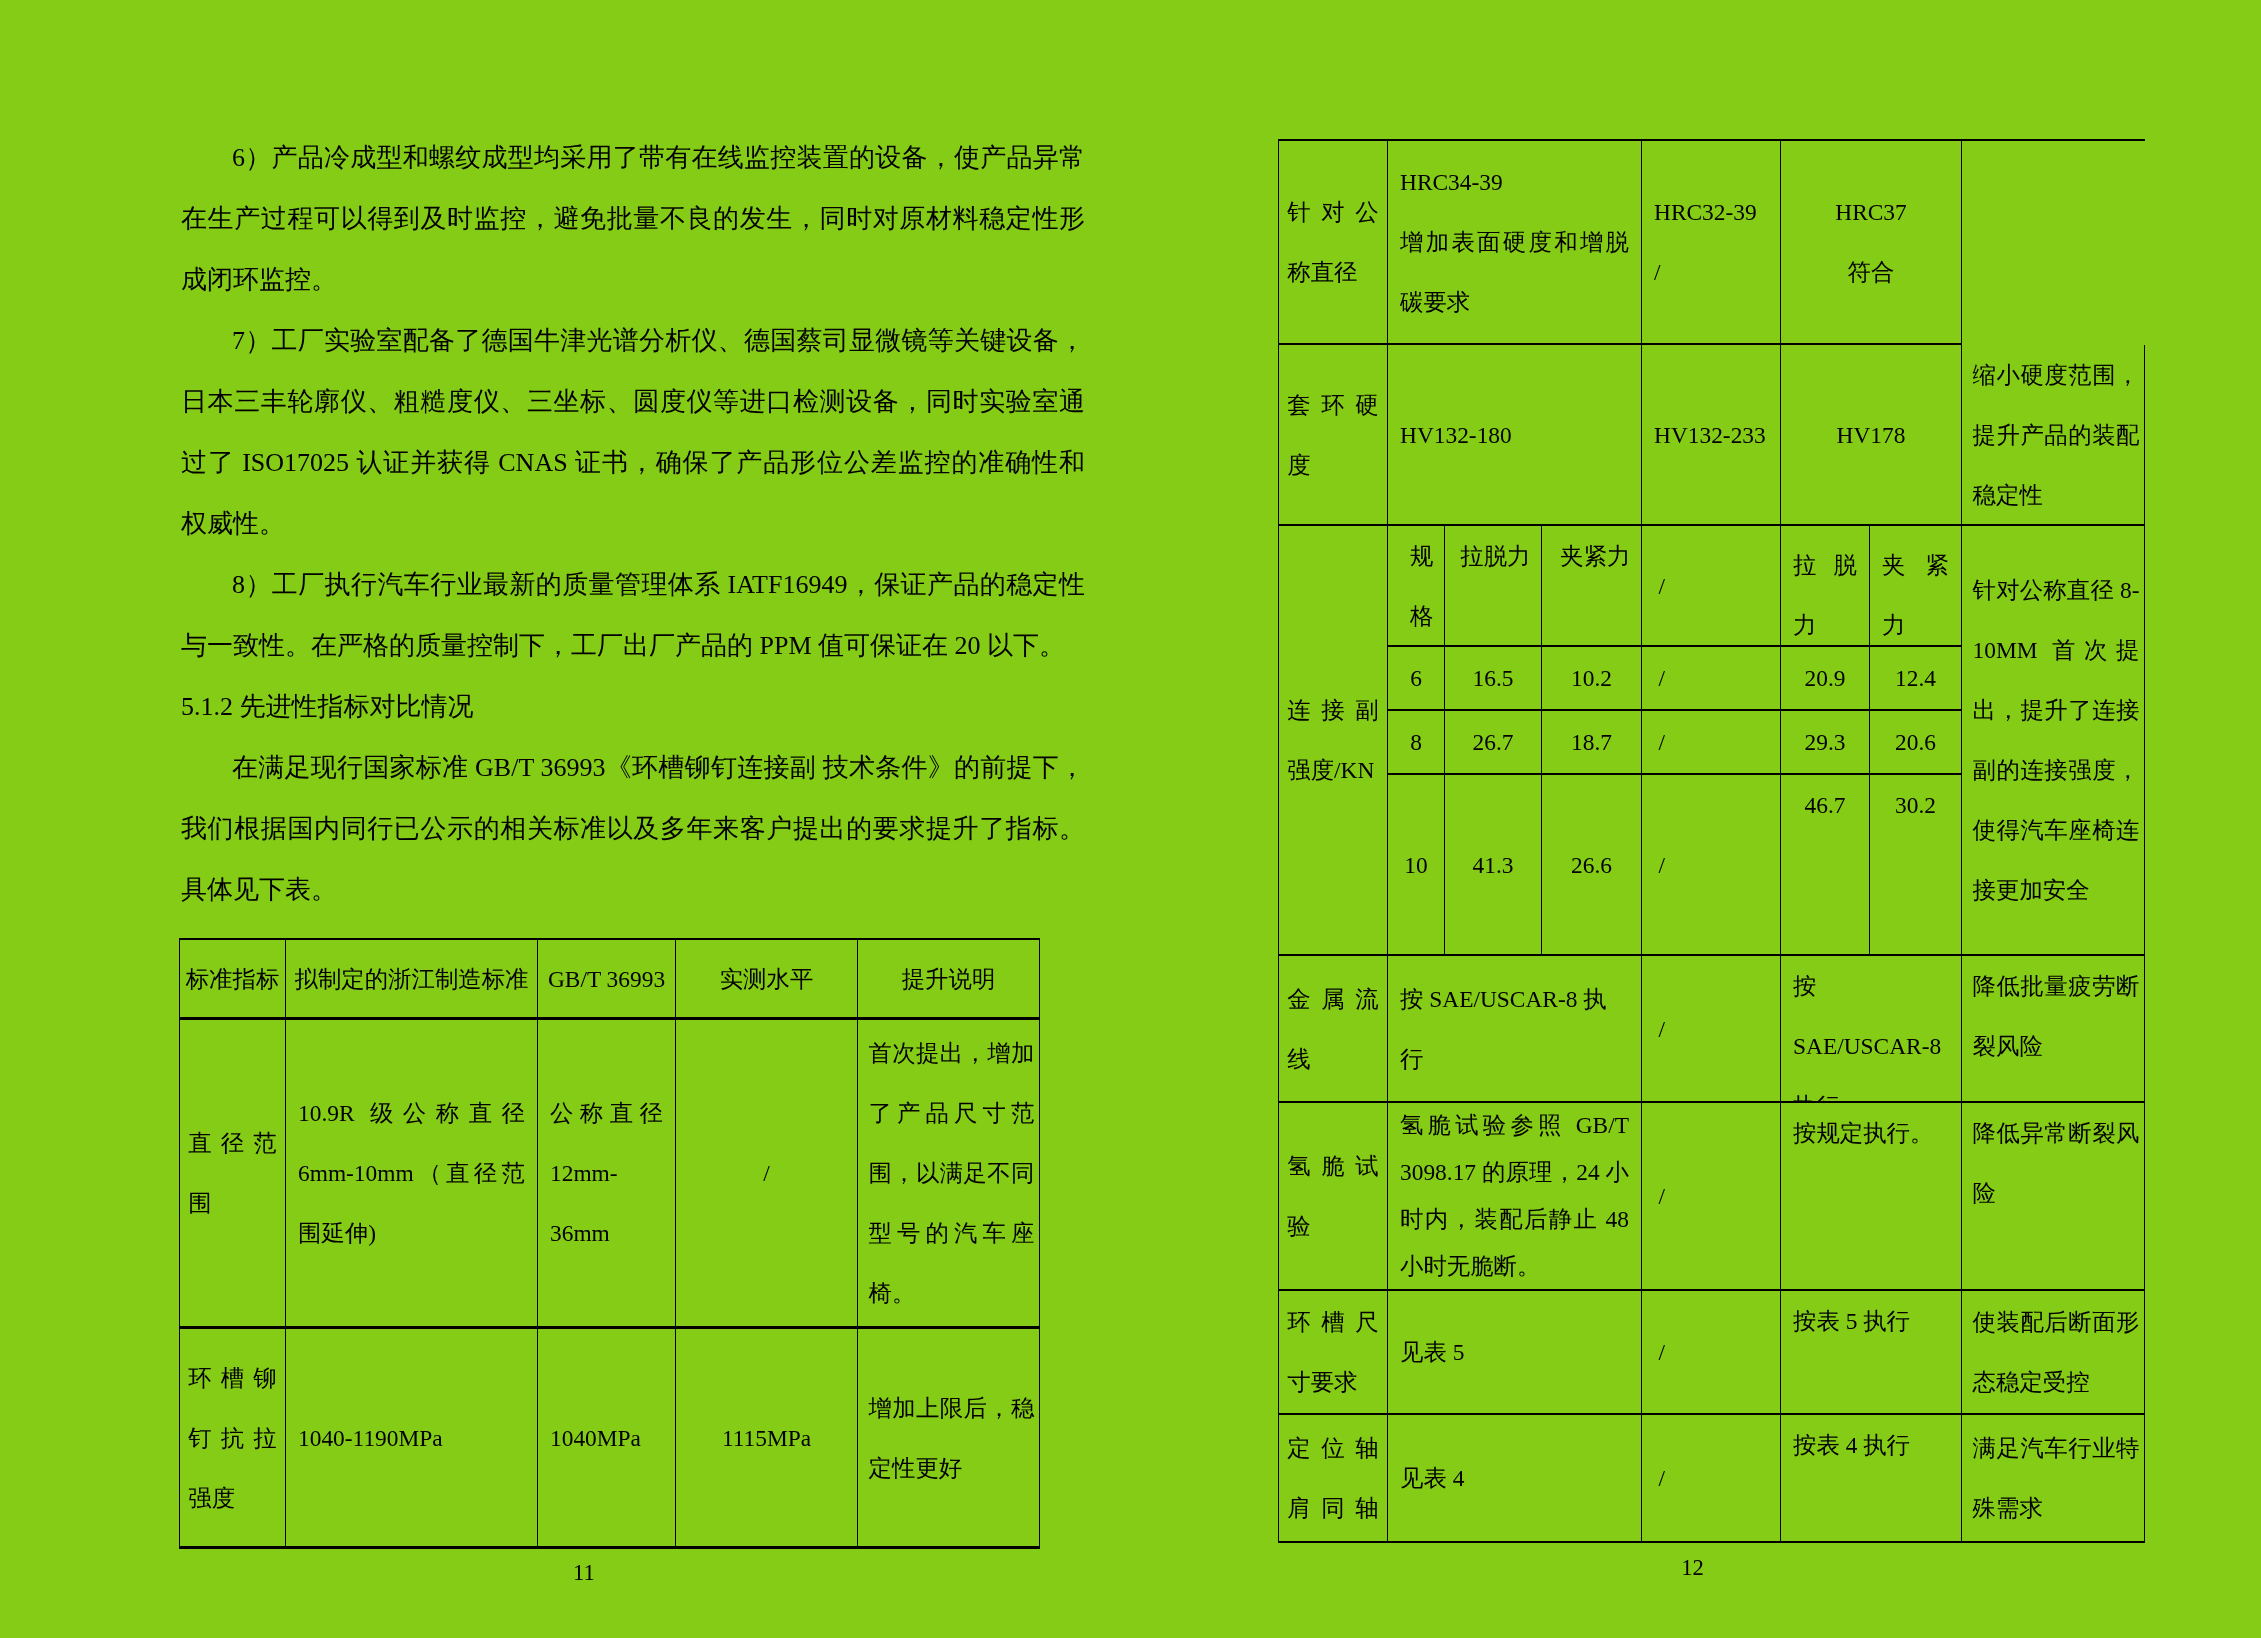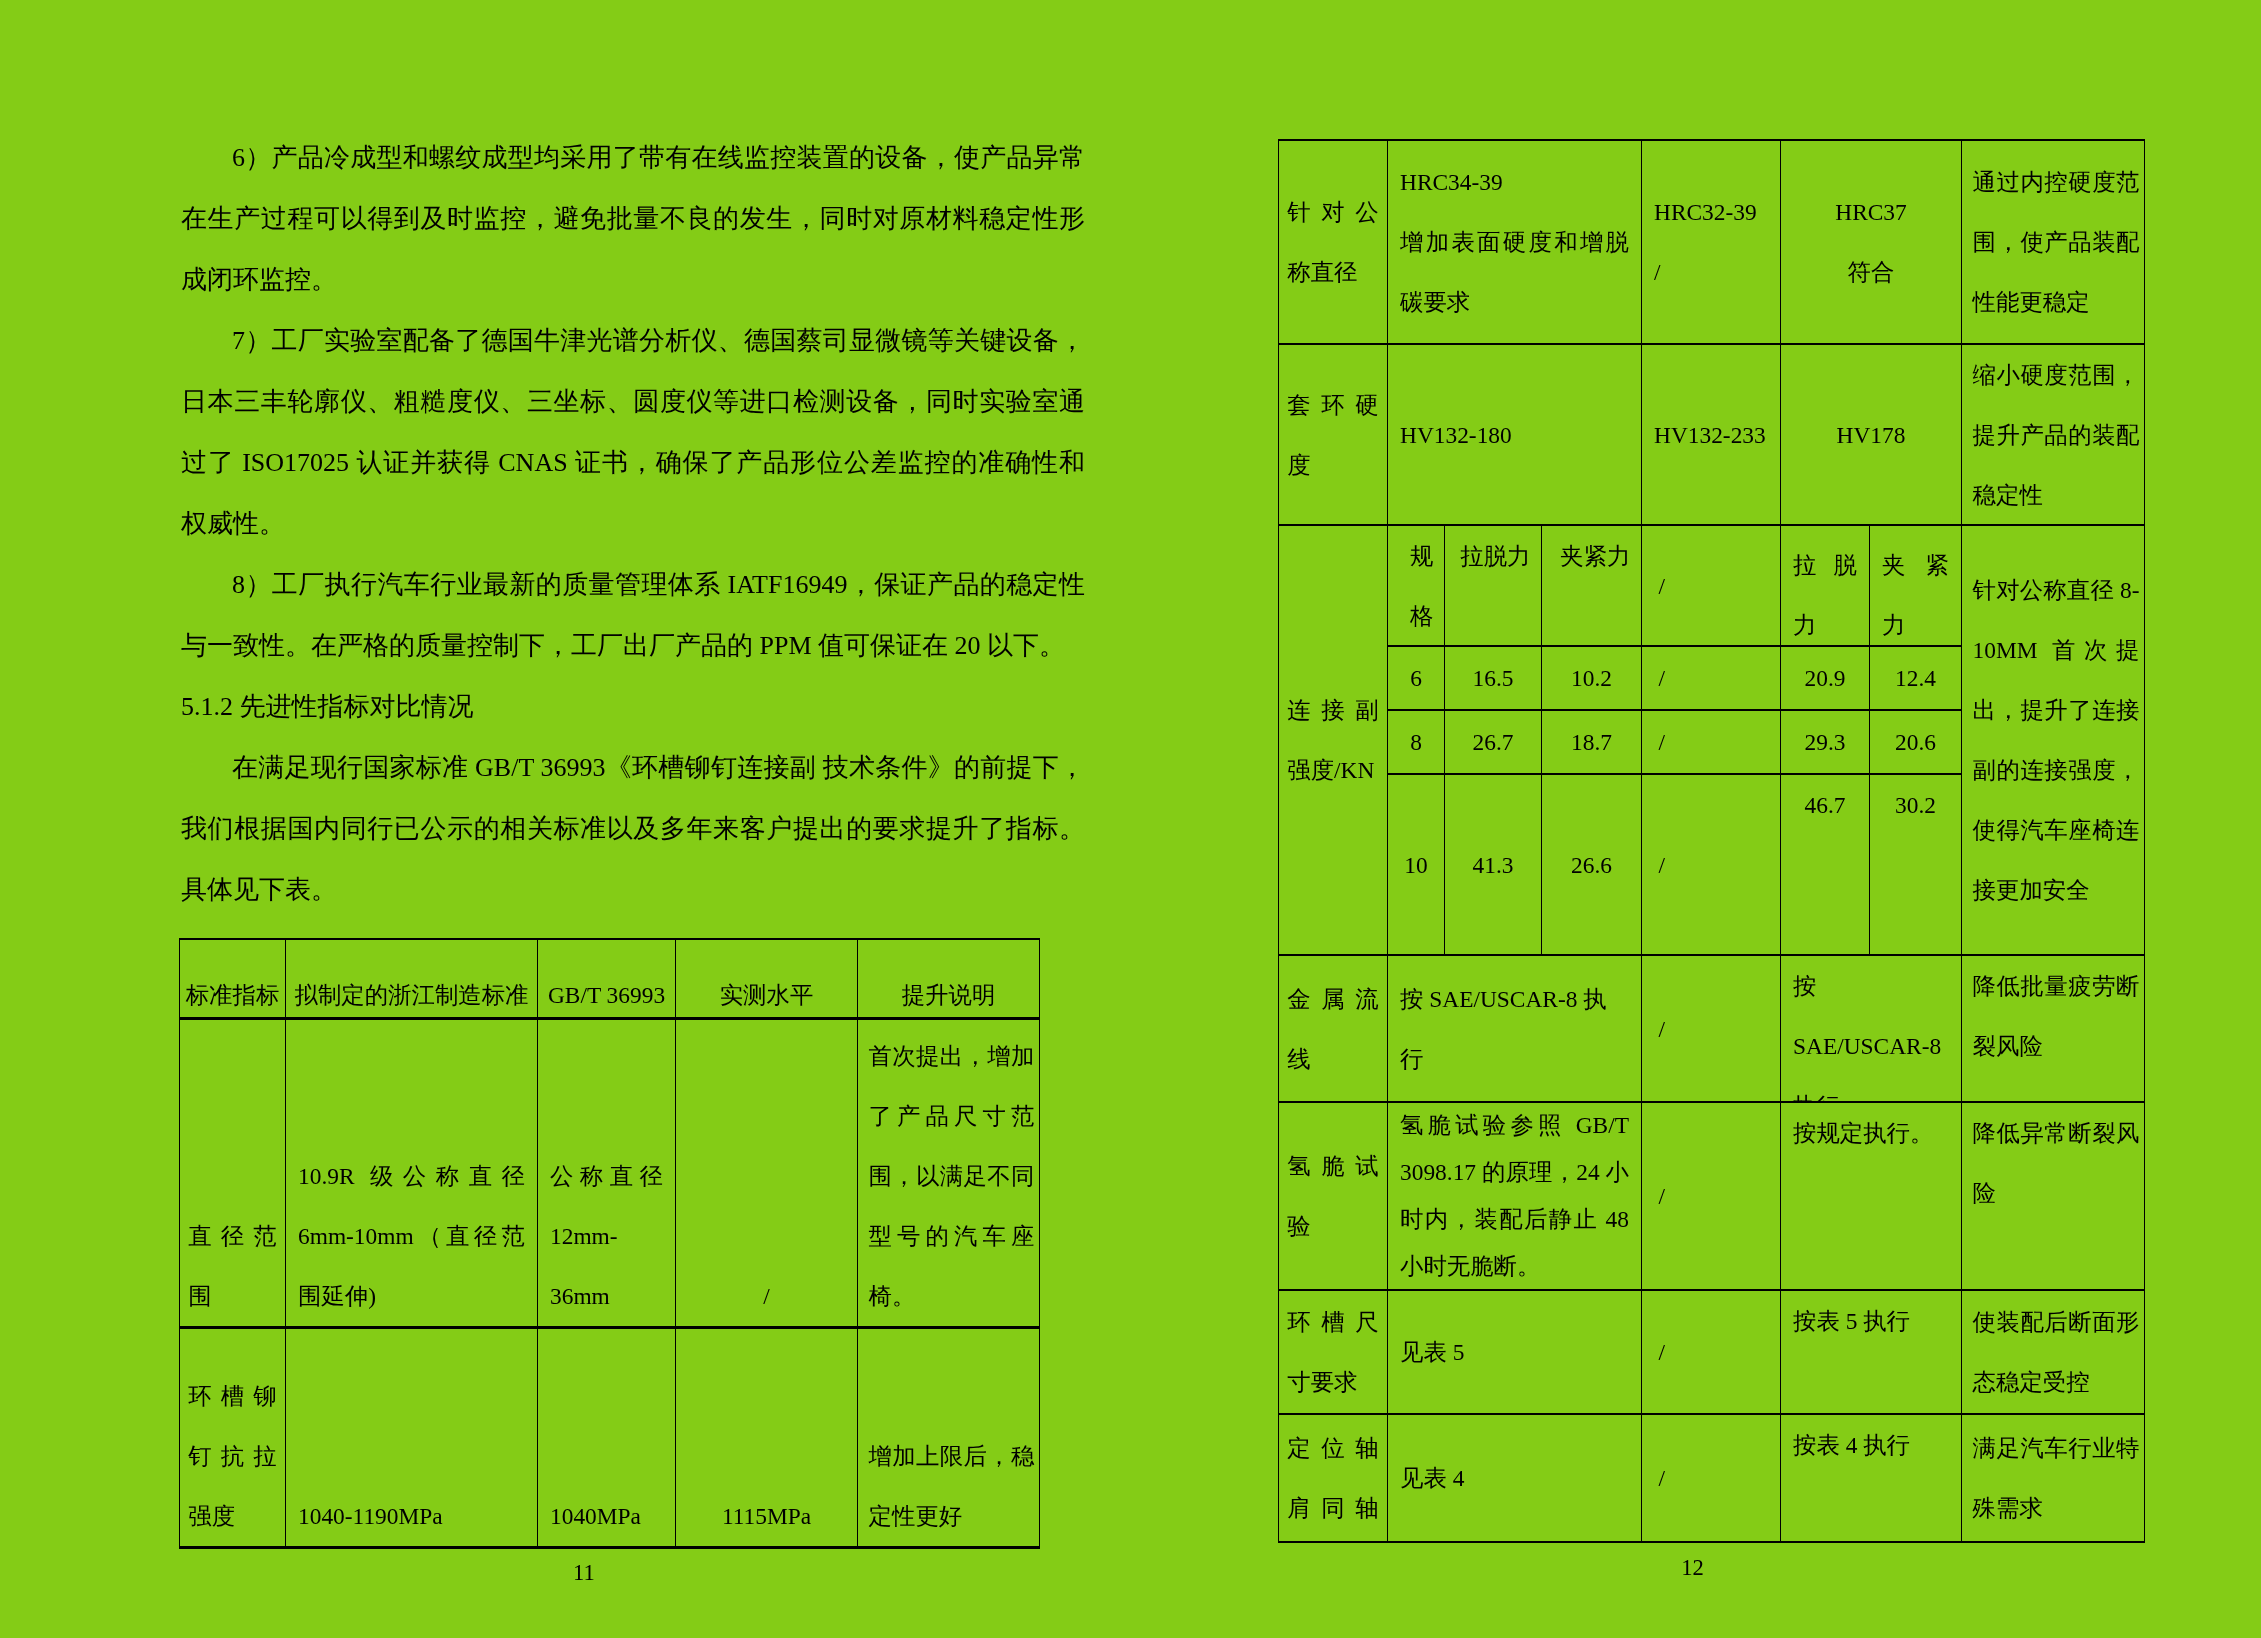--- a/index.html
+++ b/index.html
@@ -14,21 +14,21 @@
   .cell{display:flex;flex-direction:column;justify-content:center;box-sizing:border-box;
         border-right:1.5px solid #000;border-bottom:2.3px solid #000;line-height:60px;padding:0 12px;overflow:hidden;}
   .cell .t{width:100%;}
   .hc{text-align:center;line-height:36px;padding:4.5px 3px;}
   .lab{text-align:justify;padding:0 8.3px;}
   .jst{text-align:justify;}
   .jlast{text-align:justify;text-align-last:justify;}
   .ctr{text-align:center;}
   .top{justify-content:flex-start;}
   .tight{line-height:47px;}
-  .thick{border-bottom-width:3px;justify-content:flex-end;}
+  .thick{border-bottom-width:3px;}
   .notepad{padding:0 4.5px 0 10.6px;}
   
   .tblL{left:179px;top:938px;grid-template-columns:106px 252px 138px 182px 182px;
         grid-template-rows:80px 309px 220px;}
   
   .tblR{left:1278px;top:139px;
         grid-template-columns:109px 57px 97px 100px 139px 89px 92px 183px;
         grid-template-rows:204px 181px 121px 64px 64px 181px 147px 188px 124px 128px;}
   .subh{padding:0 10.6px;text-align:right;}
   .subhj{padding:0 12px;text-align:justify;text-align-last:justify;justify-content:flex-start;padding-top:9px;}
@@ -118,23 +118,20 @@
         <div class="t">增加表面硬度和增脱碳要求</div>
       </div>
       <div class="cell" style="grid-area:1/5/2/6">
         <div class="t">HRC32-39</div>
         <div class="t">/</div>
       </div>
       <div class="cell ctr" style="grid-area:1/6/2/8">
         <div class="t">HRC37</div>
         <div class="t">符合</div>
       </div>
-      <div class="cell jst notepad" style="grid-area:1/8/2/9">
-          <div class="t">通过内控硬度范围，使产品装配性能更稳定</div>
-        </div>
 
       <div class="cell lab" style="grid-area:2/1/3/2">
           <div class="t">套环硬度</div>
         </div>
       <div class="cell" style="grid-area:2/2/3/5">
           <div class="t">HV132-180</div>
         </div>
       <div class="cell" style="grid-area:2/5/3/6">
           <div class="t">HV132-233</div>
         </div>

